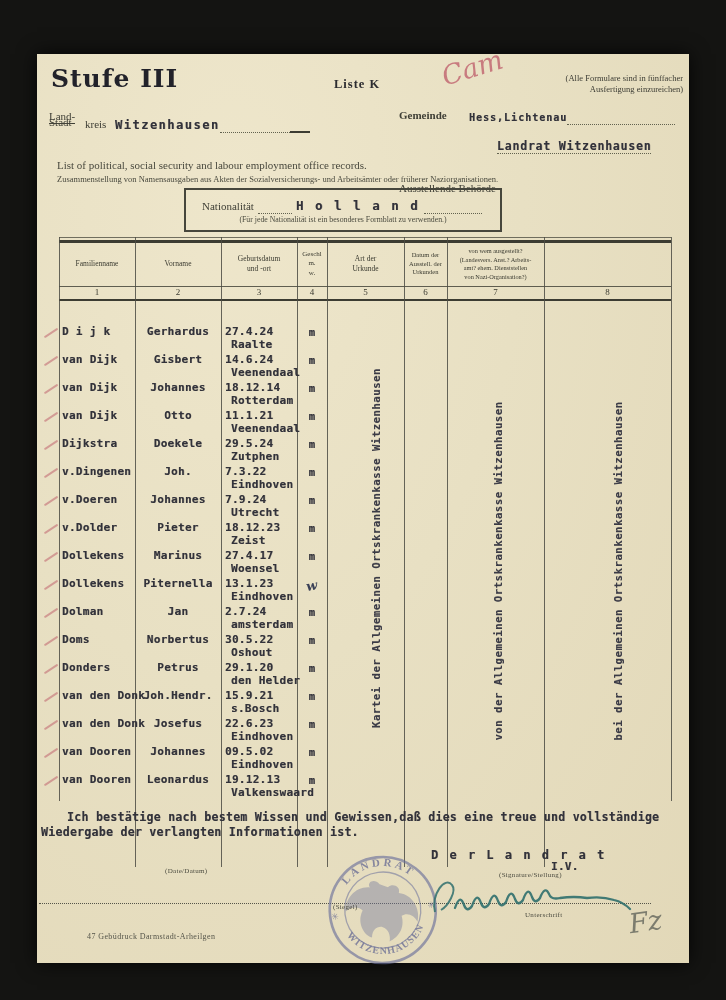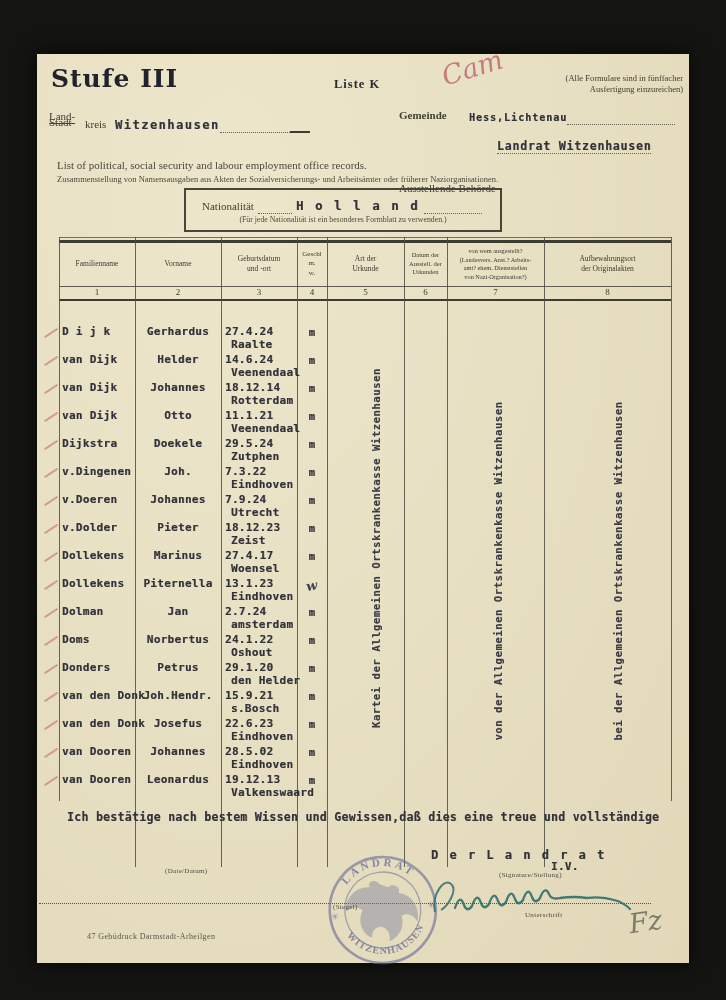--- a/index.html
+++ b/index.html
@@ -136,22 +136,20 @@
 w.</div>
           <div class="hcell">Art der
 Urkunde</div>
           <div class="hcell">Datum der
 Ausstell. der
 Urkunden</div>
           <div class="hcell">von wem ausgestellt?
 (Landesvers. Anst.? Arbeits-
 amt? ehem. Dienststellen
 von Nazi-Organisation?)</div>
-          <div class="hcell">Aufbewahrungsort
-der Originalakten</div>
         </div>
     <div class="ncells">
           <div class="ncell">1</div>
           <div class="ncell">2</div>
           <div class="ncell">3</div>
           <div class="ncell">4</div>
           <div class="ncell">5</div>
           <div class="ncell">6</div>
           <div class="ncell">7</div>
           <div class="ncell">8</div>
@@ -162,21 +160,21 @@
     <span class="c family typed">D i j k</span>
     <span class="c given typed">Gerhardus</span>
     <span class="c date typed">27.4.24</span>
     <span class="c place typed">Raalte</span>
     <span class="c sex typed">m</span>
   </div>
 
   <div class="trow">
     <span class="tick"></span>
     <span class="c family typed">van Dijk</span>
-    <span class="c given typed">Helder</span>
+    <span class="c given typed">Gisbert</span>
     <span class="c date typed">14.6.24</span>
     <span class="c place typed">Veenendaal</span>
     <span class="c sex typed">m</span>
   </div>
 
   <div class="trow">
     <span class="tick"></span>
     <span class="c family typed">van Dijk</span>
     <span class="c given typed">Johannes</span>
     <span class="c date typed">18.12.14</span>
@@ -253,21 +251,21 @@
     <span class="c given typed">Jan</span>
     <span class="c date typed">2.7.24</span>
     <span class="c place typed">amsterdam</span>
     <span class="c sex typed">m</span>
   </div>
 
   <div class="trow">
     <span class="tick"></span>
     <span class="c family typed">Doms</span>
     <span class="c given typed">Norbertus</span>
-    <span class="c date typed">24.1.22</span>
+    <span class="c date typed">30.5.22</span>
     <span class="c place typed">Oshout</span>
     <span class="c sex typed">m</span>
   </div>
 
   <div class="trow">
     <span class="tick"></span>
     <span class="c family typed">Donders</span>
     <span class="c given typed">Petrus</span>
     <span class="c date typed">29.1.20</span>
     <span class="c place typed">den Helder</span>
@@ -289,41 +287,42 @@
     <span class="c given typed">Josefus</span>
     <span class="c date typed">22.6.23</span>
     <span class="c place typed">Eindhoven</span>
     <span class="c sex typed">m</span>
   </div>
 
   <div class="trow">
     <span class="tick"></span>
     <span class="c family typed">van Dooren</span>
     <span class="c given typed">Johannes</span>
-    <span class="c date typed">28.5.02</span>
+    <span class="c date typed">09.5.02</span>
     <span class="c place typed">Eindhoven</span>
     <span class="c sex typed">m</span>
   </div>
 
   <div class="trow">
     <span class="tick"></span>
     <span class="c family typed">van Dooren</span>
     <span class="c given typed">Leonardus</span>
     <span class="c date typed">19.12.13</span>
     <span class="c place typed">Valkenswaard</span>
     <span class="c sex typed">m</span>
   </div>
 </div>
 
     <div class="vnote" style="left:118px;top:304px;">Kartei der Allgemeinen Ortskrankenkasse Witzenhausen</div>
     <div class="vnote" style="left:240px;top:327px;">von der Allgemeinen Ortskrankenkasse Witzenhausen</div>
     <div class="vnote" style="left:360px;top:327px;">bei der Allgemeinen Ortskrankenkasse Witzenhausen</div>
   </div>
 
   <div class="abs typed cert" style="left:30px;top:756px;">Ich bestätige nach bestem Wissen und Gewissen,daß dies eine treue und vollständige</div>
+  <div class="abs typed cert" style="left:4px;top:771px;">Wiedergabe der verlangten Informationen ist.</div>
 
   <div class="abs typed landrat" style="left:394px;top:794px;">D e r  L a n d r a t</div>
 
   <div class="abs small-lbl" style="left:128px;top:813px;">(Date/Datum)</div>
   <div class="abs small-lbl" style="left:462px;top:817px;">(Signature/Stellung)</div>
   <div class="abs typed" style="left:514px;top:806px;font-size:11px;">I.V.</div>
 
   <div class="abs dotrule"></div>
 
 

